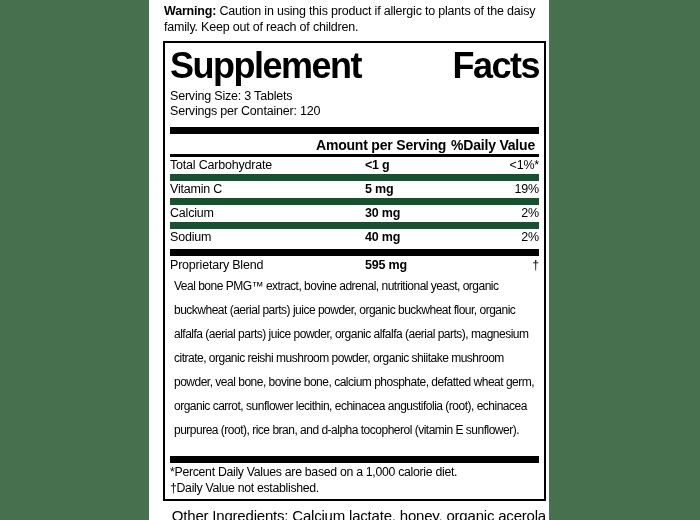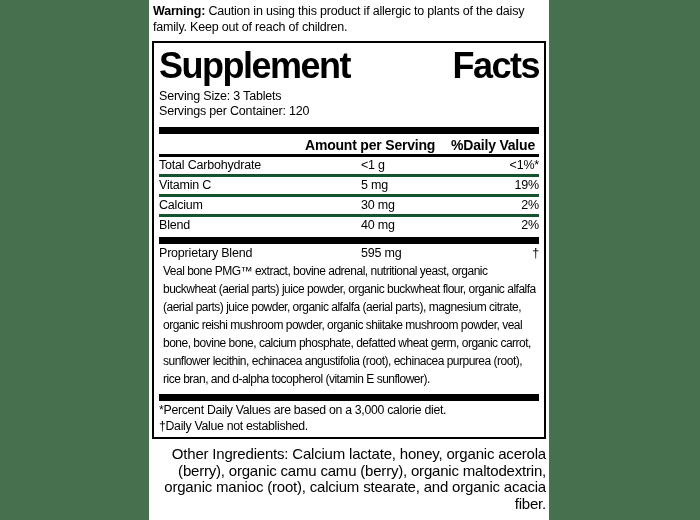--- a/index.html
+++ b/index.html
@@ -5,21 +5,21 @@
   html,body{margin:0;padding:0;}
   .page{
     width:700px;height:520px;position:relative;overflow:hidden;
     background:#47714E;
     font-family:"Liberation Sans", sans-serif;
     color:#000;
   }
   .label-band{
     position:absolute;left:149px;top:0;width:400px;height:520px;
     background:#ffffff;box-sizing:border-box;
-    padding:2px 3px 0 3px;
+    padding:2px 3px 0 14px;
     letter-spacing:-0.2px;
   }
   .warning{
     margin:2px 0 6px 1px;
     font-size:12.5px;line-height:15.5px;
   }
   .warning b{letter-spacing:-0.2px;}
   .sf-box{
     border:2px solid #000;
     padding:3px 5px 3px 5px;
@@ -37,29 +37,29 @@
   .bar-low{margin-top:2px;}
   .sf-header{
     position:relative;height:18px;margin-top:2px;
     font-weight:bold;font-size:14px;line-height:18px;
     border-bottom:3px solid #000;
   }
   .sf-header .amt{position:absolute;left:146px;}
   .sf-header .dv{position:absolute;right:4px;}
   .sf-row{
     position:relative;height:17px;line-height:17px;font-size:12.5px;
-    border-bottom:3px solid #14532d;
+    border-bottom:7px solid #14532d;
   }
-  .sf-row .amt{position:absolute;left:202px;}
+  .sf-row .amt{position:absolute;left:195px;font-weight:bold;}
   .sf-row .dv{position:absolute;right:0;}
   .sf-row.no-rule{border-bottom:none;}
   .blend-row{margin-top:1px;height:17px;}
   .blend-desc{
-    margin:0 0 6px 4px;
-    font-size:12px;line-height:18px;letter-spacing:-0.5px;
+    margin:0 0 14px 4px;
+    font-size:12px;line-height:24px;letter-spacing:-0.5px;
   }
   .footnote{font-size:12.3px;line-height:15.5px;letter-spacing:-0.3px;}
   .footnote-block{margin-top:2px;}
   .other-ingredients{
     margin:7px 0 0 1px;
     font-size:15px;line-height:16.5px;text-align:right;
   }
   .contains-line{margin:9px 0 0 1px;font-size:17px;line-height:15px;}
   .page-number{margin:9px 0 0 1px;font-size:13px;line-height:15px;}
 </style>
@@ -99,39 +99,39 @@
         <span class="nm">Vitamin C</span>
         <span class="amt">5 mg</span>
         <span class="dv">19%</span>
       </div>
       <div class="sf-row">
         <span class="nm">Calcium</span>
         <span class="amt">30 mg</span>
         <span class="dv">2%</span>
       </div>
       <div class="sf-row no-rule">
-        <span class="nm">Blend</span>
+        <span class="nm">Sodium</span>
         <span class="amt">40 mg</span>
         <span class="dv">2%</span>
       </div>
 
       <div class="bar bar-mid"></div>
 
       <div class="sf-row no-rule blend-row">
         <span class="nm">Proprietary Blend</span>
         <span class="amt">595 mg</span>
         <span class="dv">†</span>
       </div>
 
       <div class="blend-desc">Veal bone PMG™ extract, bovine adrenal, nutritional yeast, organic buckwheat (aerial parts) juice powder, organic buckwheat flour, organic alfalfa (aerial parts) juice powder, organic alfalfa (aerial parts), magnesium citrate, organic reishi mushroom powder, organic shiitake mushroom powder, veal bone, bovine bone, calcium phosphate, defatted wheat germ, organic carrot, sunflower lecithin, echinacea angustifolia (root), echinacea purpurea (root), rice bran, and d-alpha tocopherol (vitamin E sunflower).</div>
 
       <div class="bar bar-low"></div>
 
       <div class="footnote-block">
-        <div class="footnote">*Percent Daily Values are based on a 3,000 calorie diet.</div>
+        <div class="footnote">*Percent Daily Values are based on a 1,000 calorie diet.</div>
         <div class="footnote">†Daily Value not established.</div>
       </div>
 
     </div>
 
     <p class="other-ingredients">Other Ingredients: Calcium lactate, honey, organic acerola (berry), organic camu camu (berry), organic maltodextrin, organic manioc (root), calcium stearate, and organic acacia fiber.</p>
 
     <p class="contains-line">Contains: Wheat.</p>
 
     <p class="page-number">13</p>

